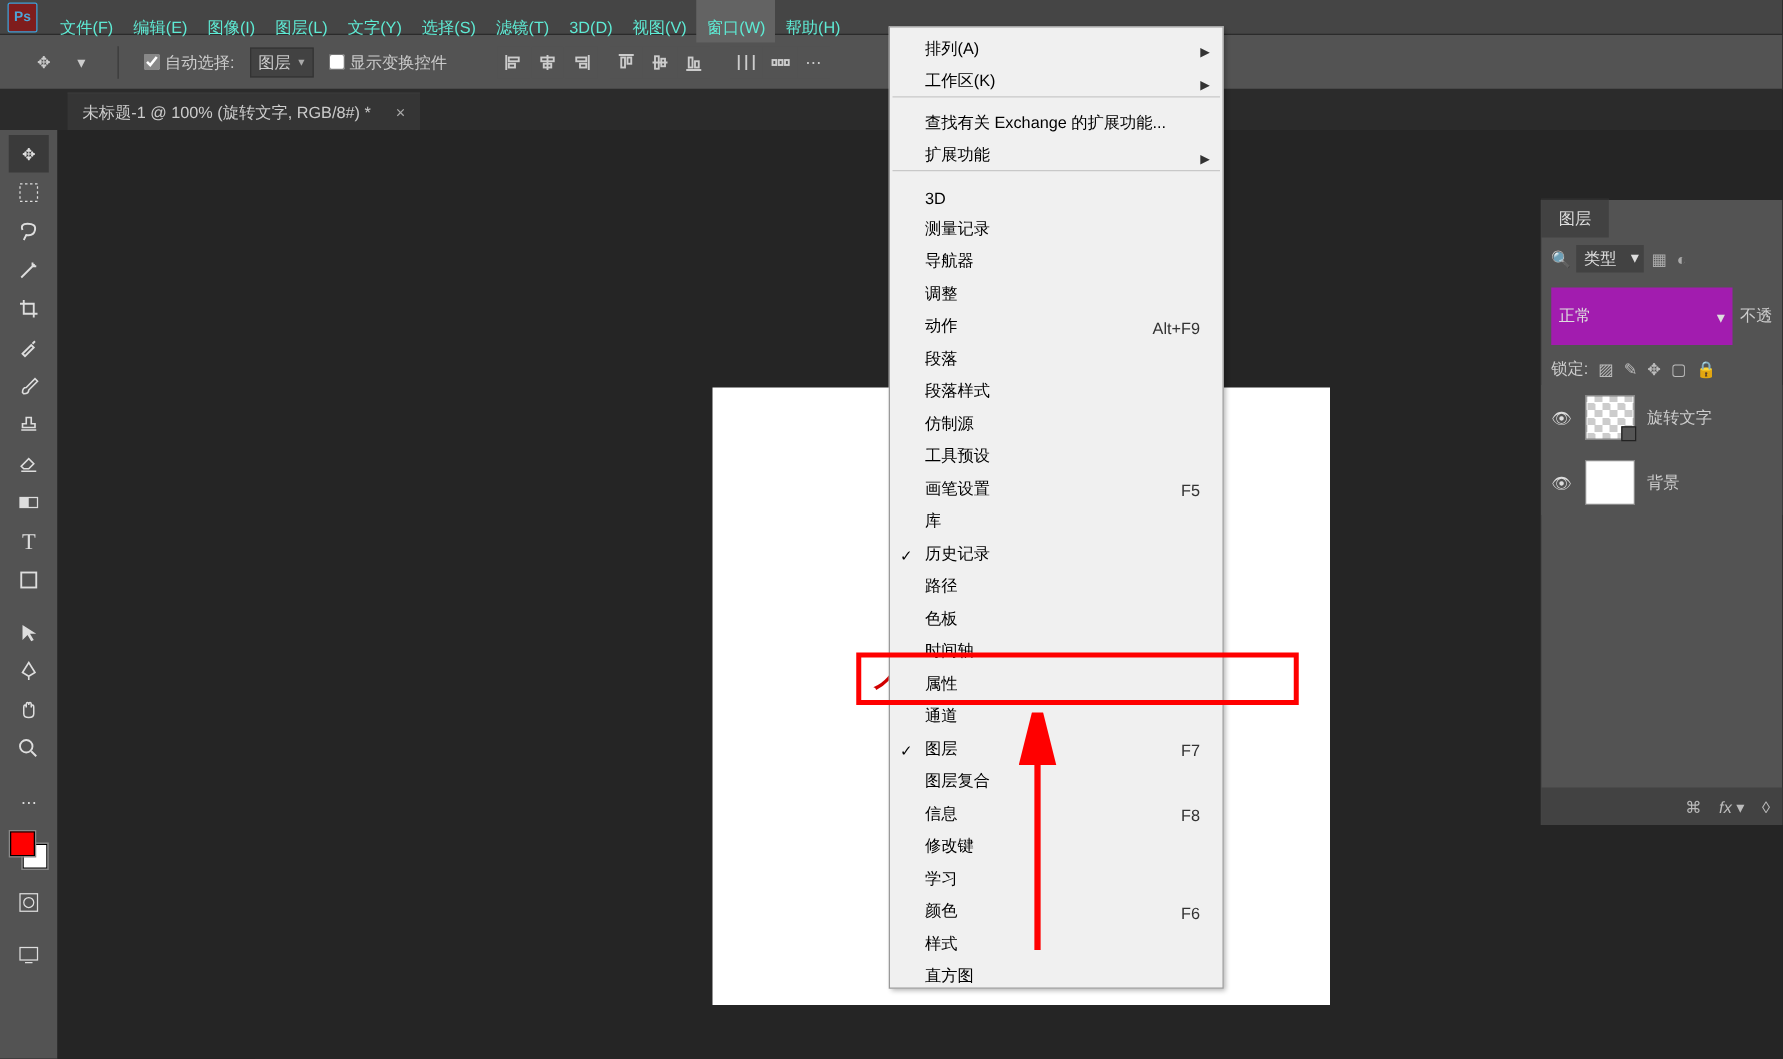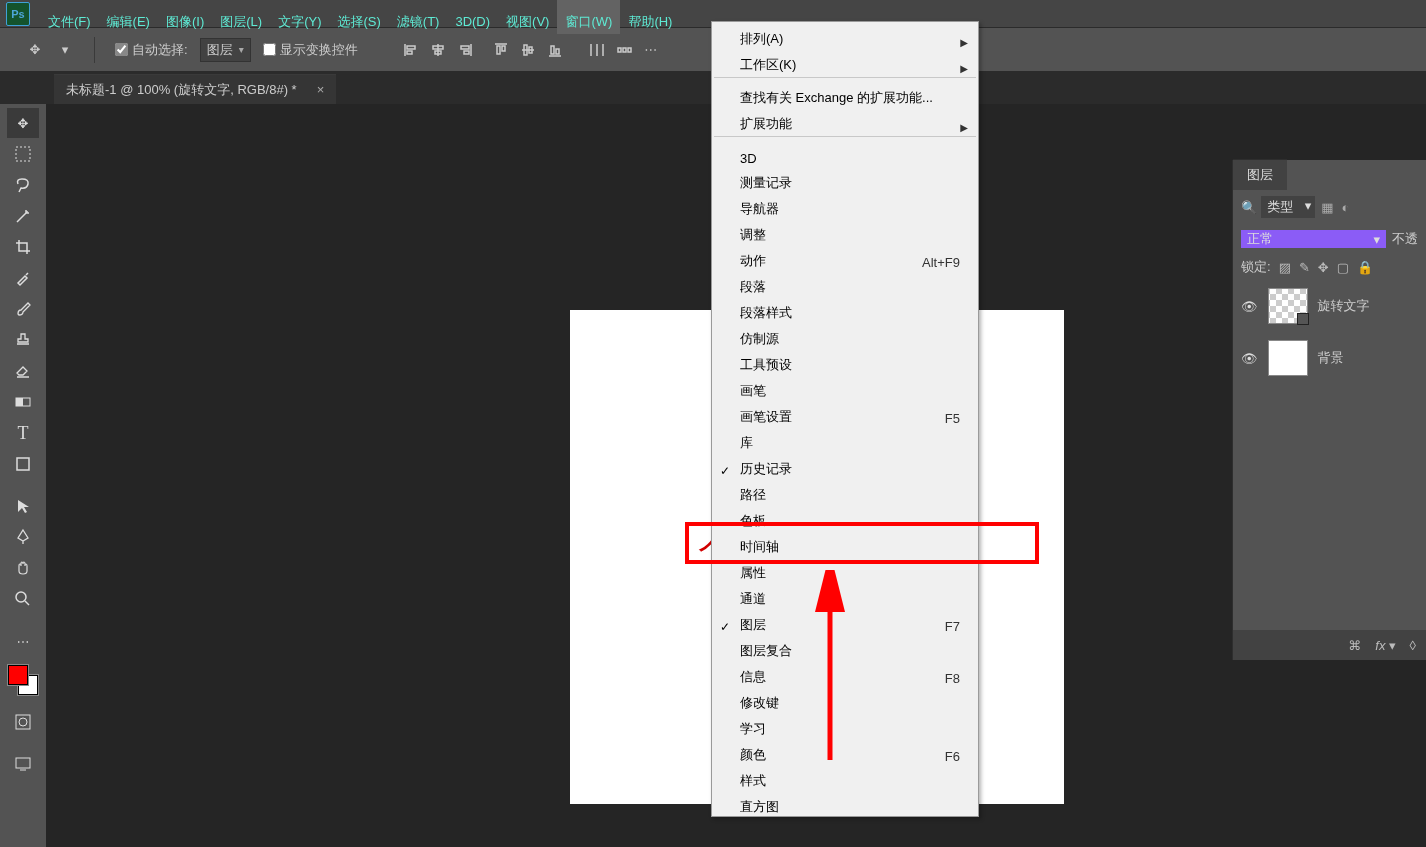--- a/index.html
+++ b/index.html
@@ -1,20 +1,20 @@
 <!DOCTYPE html>
 <html><head>
 <meta charset="utf-8">
 <style>
   * { margin: 0; padding: 0; box-sizing: border-box; font-family: "Microsoft YaHei", sans-serif; font-size: 13px; }
   body { background: #252525; width: 1426px; height: 847px; overflow: hidden; position: relative; color: #ccc; }
 
   
   .menubar { height: 28px; background: #454545; display: flex; align-items: center; padding-left: 6px; border-bottom: 1px solid #2b2b2b; }
-  .ps-logo { width: 24px; height: 24px; background: #14532d; border: 1px solid #3fa1d8; display:flex; align-items:center; justify-content:center; color:#4da5d7; font-weight:bold; font-size:11px; margin-right: 10px; border-radius:2px;}
+  .ps-logo { width: 24px; height: 24px; background: #7f1d1d; border: 1px solid #3fa1d8; display:flex; align-items:center; justify-content:center; color:#4da5d7; font-weight:bold; font-size:11px; margin-right: 10px; border-radius:2px;}
   .menu-item { padding: 14px 8px; height: 40px; line-height: 28px; color: #5eead4; cursor: default; }
   .menu-item.active { background: #636363; }
 
   
   .optionsbar { height: 44px; background: #535353; display: flex; align-items: center; padding-left: 26px; gap: 12px; border-bottom: 1px solid #2b2b2b; }
   .opt-icon { width: 18px; height: 18px; display:flex; align-items:center; justify-content:center; color:#ccc;}
   .opt-check { display:flex; align-items:center; gap:4px;}
   .opt-check input { accent-color:#888;}
   .opt-select { background:#424242; border:1px solid #333; color:#ccc; padding:2px 6px; display:flex; align-items:center; gap:6px;}
   .opt-select .car { font-size:10px; color:#aaa;}
@@ -54,21 +54,21 @@
 
   
   .layers-panel { position:absolute; right:0; top:160px; width:194px; height:500px; background:#535353; border-left:1px solid #2e2e2e; font-size:12px;}
   .lp-tab { height:30px; display:flex; align-items:flex-end;}
   .lp-tab span { background:#424242; padding:6px 14px; color:#ddd; border-top:1px solid #2e2e2e;}
   .lp-row { display:flex; align-items:center; padding:6px 8px; gap:6px;}
   .lp-search { display:flex; align-items:center; gap:4px;}
   .lp-search .sel { background:#424242; padding:2px 22px 2px 6px; color:#ddd; position:relative;}
   .lp-search .sel::after { content:'▾'; position:absolute; right:4px;}
   .lp-mini-icons { display:flex; gap:8px; color:#aaa;}
-  .lp-select { flex:1; background:#8b5cf6; color:#ddd; padding:0 6px; display:flex; justify-content:space-between; align-items:center;}
+  .lp-select { flex:1; background:#a21caf; color:#ddd; padding:14px 6px; display:flex; justify-content:space-between; align-items:center;}
   .lp-lock-row { display:flex; align-items:center; gap:8px; padding:4px 8px; color:#ccc;}
   .lp-lock-row .ic { color:#bbb;}
   .layer-item { height:52px; display:flex; align-items:center; gap:10px; padding:0 8px; background:#535353;}
   .eye { color:#ddd;}
   .thumb { width:40px; height:36px; background:#fff; border:1px solid #888; position:relative;}
   .thumb.tr { background:repeating-conic-gradient(#ccc 0% 25%, #fff 0% 50%) 50%/12px 12px;}
   .thumb .sm { position:absolute; right:-2px; bottom:-2px; width:12px; height:12px; background:#555; border:1px solid #222;}
   .lp-footer { position:absolute; bottom:0; left:0; right:0; height:30px; background:#424242; display:flex; align-items:center; justify-content:flex-end; gap:14px; padding:0 10px; color:#bbb;}
 </style>
 </head>
@@ -319,23 +319,20 @@
     <div class="dd-item">
       <span>段落样式</span>
     </div>
     <div class="dd-item">
       <span>仿制源</span>
     </div>
     <div class="dd-item">
       <span>工具预设</span>
     </div>
     <div class="dd-item">
-      <span>画笔</span>
-    </div>
-    <div class="dd-item">
       <span>画笔设置</span>
       <span class="shortcut">F5</span>
     </div>
     <div class="dd-item">
       <span>库</span>
     </div>
     <div class="dd-item">
       <span class="check">✓</span>
       <span>历史记录</span>
     </div>

